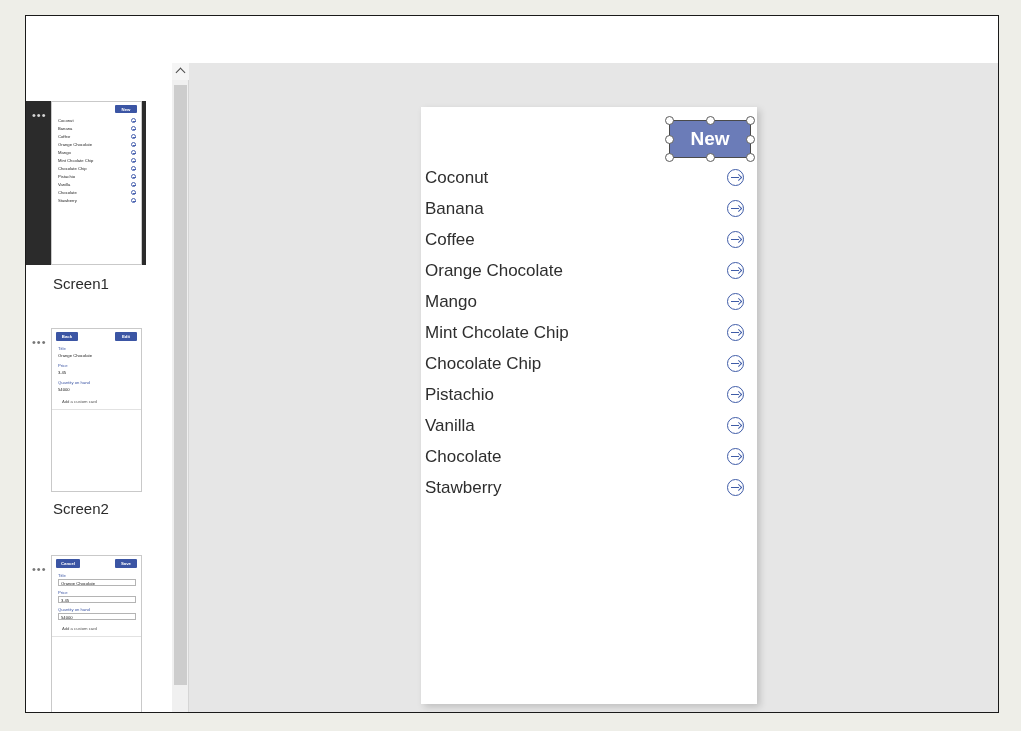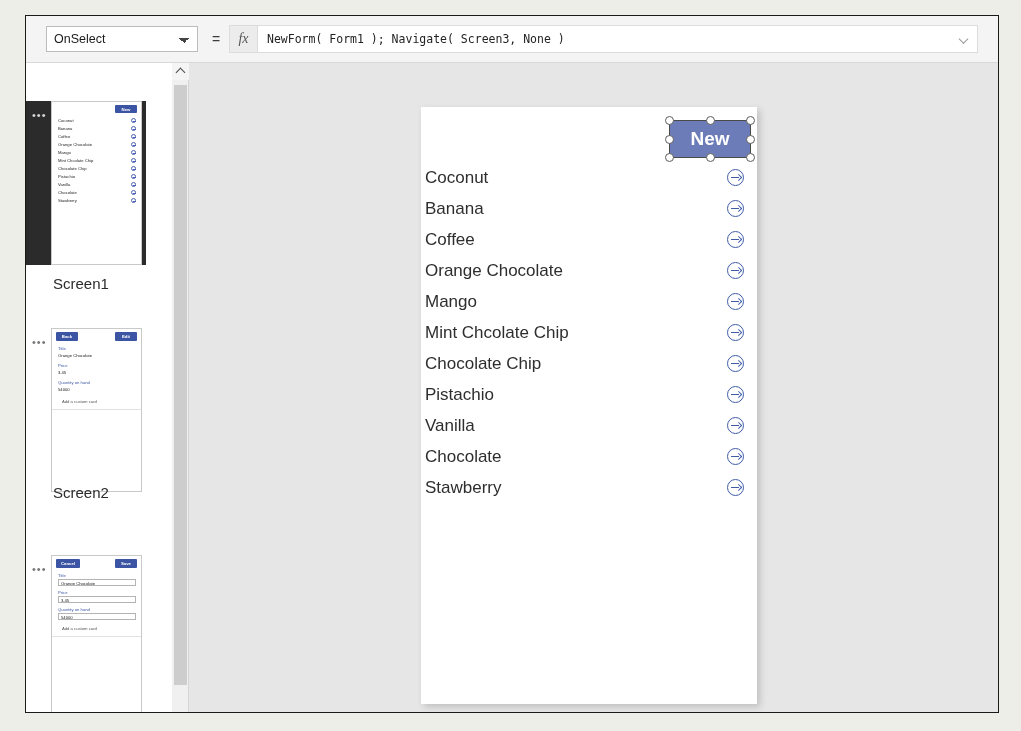--- a/index.html
+++ b/index.html
@@ -278,31 +278,20 @@
   .h-mr { right: -5px; top: 14px; }
   .h-bl { left: -5px;  bottom: -5px; }
   .h-bc { left: 36px;  bottom: -5px; }
   .h-br { right: -5px; bottom: -5px; }
 </style>
 </head>
 <body>
 
 <div id="app-window">
 
-  <div id="formula-bar">
-    <select id="property-select">
-      <option>OnSelect</option>
-    </select>
-    <div id="equals-sign">=</div>
-    <div id="fx-box">fx</div>
-    <div id="formula-input">
-      <span id="formula-text">NewForm( Form1 ); Navigate( Screen3, None )</span>
-      <span id="formula-expand"></span>
-    </div>
-  </div>
 
   <div id="work-area">
 
     <div id="screen-rail">
 
       <div class="screen-entry" style="top:38px;">
         <div class="thumb-wrap">
           <div class="thumb-chrome">
             <div class="thumb-ellipsis">•••</div>
           </div>
@@ -344,21 +333,21 @@
             <div class="tb-flabel" style="top:17px;">Title</div>
             <div class="tb-fvalue" style="top:24px;">Orange Chocolate</div>
             <div class="tb-flabel" style="top:34px;">Price</div>
             <div class="tb-fvalue" style="top:41px;">3.45</div>
             <div class="tb-flabel" style="top:51px;">Quantity on hand</div>
             <div class="tb-fvalue" style="top:58px;">54000</div>
             <div class="tb-addcard" style="top:70px;">Add a custom card</div>
             <div class="tb-divider" style="top:80px;"></div>
           </div>
         </div>
-        <div class="screen-label" style="top:156px;text-align:right;">Screen2</div>
+        <div class="screen-label" style="top:172px;text-align:right;">Screen2</div>
       </div>
 
       <div class="screen-entry" style="top:492px;">
         <div class="thumb-wrap">
           <div class="thumb-ellipsis" style="left:6px; top:10px; color:#777;">•••</div>
           <div class="thumb-phone" style="left:25px; top:0;">
             <div class="tb-btn" style="left:4px; top:3px; width:24px; height:9px;">Cancel</div>
             <div class="tb-btn" style="right:4px; top:3px; width:22px; height:9px;">Save</div>
             <div class="tb-flabel" style="top:17px;">Title</div>
             <div class="tb-input" style="top:23px;">Orange Chocolate</div>

